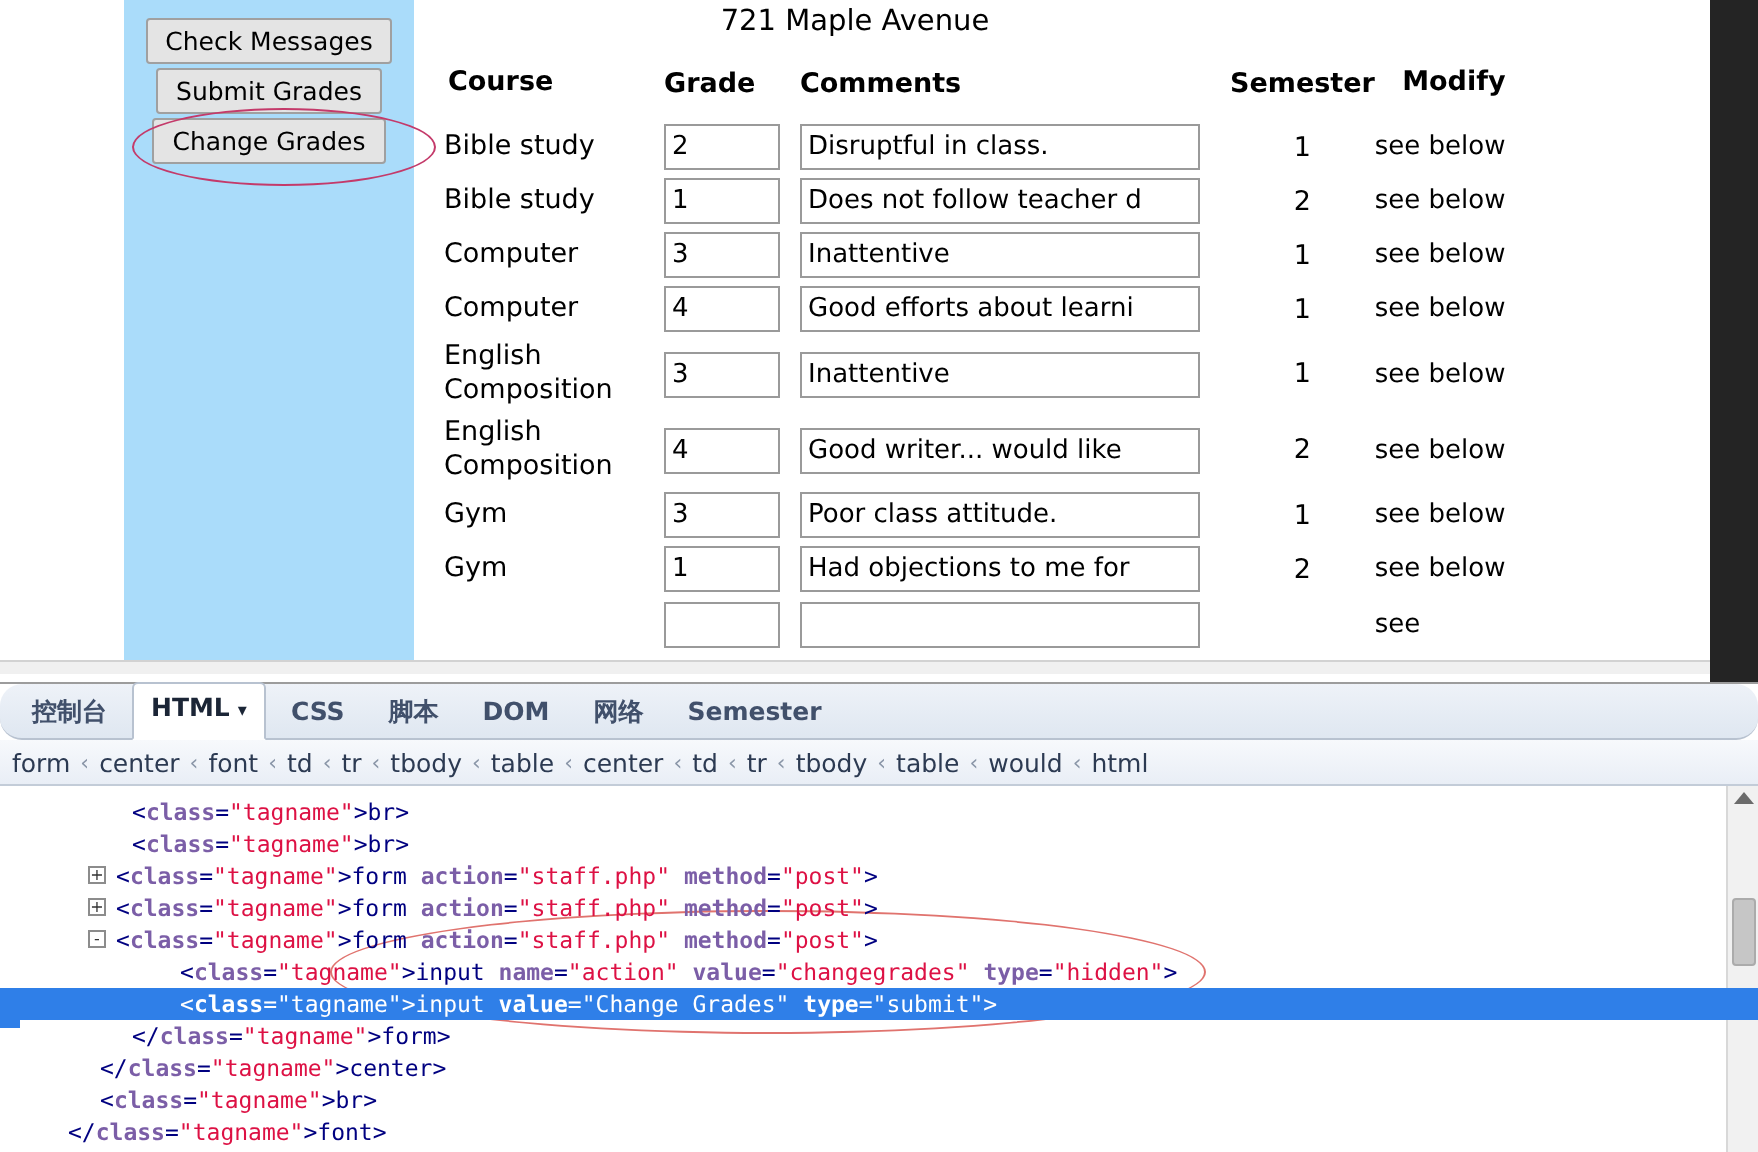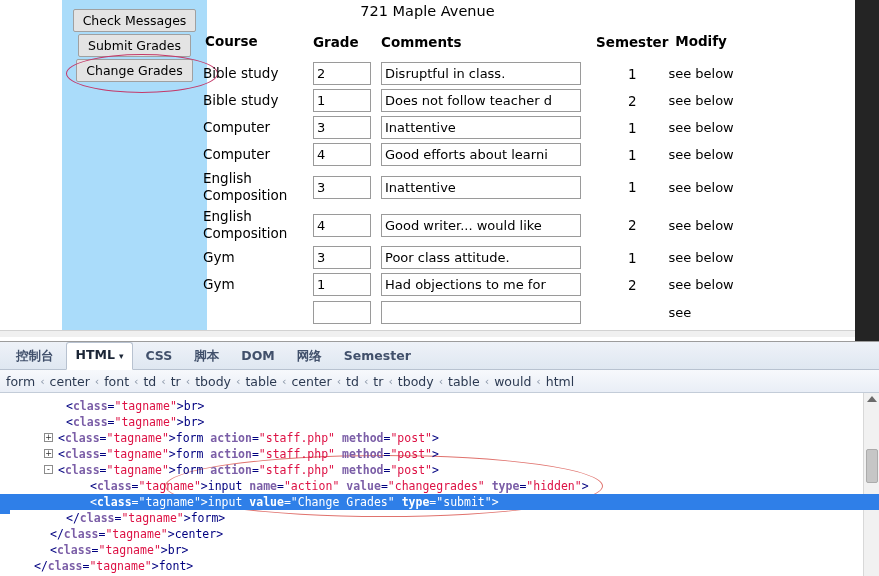--- a/index.html
+++ b/index.html
@@ -67,21 +67,21 @@
   .title {
     position: absolute;
     left: 0; top: 3px; width: 855px;
     text-align: center;
     font-size: 14.5px;
     color: #000000;
   }
 
   .grades-table {
     position: absolute;
-    left: 203px; top: 33px;
+    left: 222px; top: 33px;
     border-collapse: collapse;
     font-size: 13.5px;
     color: #000;
   }
   .grades-table th {
     font-weight: bold;
     text-align: left;
     padding: 0 0 10px 0;
     font-size: 13.5px;
     white-space: nowrap;
@@ -95,21 +95,21 @@
   .col-course   { width: 110px; padding-right: 8px !important; white-space: normal !important; line-height: 17px; }
   .col-grade    { width: 68px; }
   .col-comment  { width: 215px; }
   .col-semester { width: 60px; text-align: center; }
   .col-modify   { width: 52px; line-height: 17px; }
 
   th.h-course   { padding-left: 2px; }
   th.h-grade    { }
   th.h-comment  { }
   th.h-semester { text-align: left; }
-  th.h-modify   { text-align: center; }
+  th.h-modify   { text-align: right; }
 
   input.grade-in {
     width: 58px; height: 23px;
     border: 1px solid #9a9a9a;
     background: #fff;
     font-family: "DejaVu Sans", sans-serif;
     font-size: 13px;
     padding: 1px 3px;
     color: #000;
   }
@@ -143,20 +143,21 @@
     border-top: 1px solid #9c9c9c;
   }
 
   .dt-tabbar {
     position: relative;
     height: 28px;
     background: linear-gradient(to bottom, #eef2f8 0%, #dfe7f1 100%);
     border-bottom: 1px solid #b8c2d0;
     display: flex; align-items: flex-end;
     padding-left: 6px;
+    border-radius: 11px;
   }
   .dt-tab {
     font-size: 12.5px;
     color: #41506b;
     font-weight: bold;
     padding: 5px 9px 6px 9px;
     margin-right: 2px;
     line-height: 14px;
     cursor: pointer;
     white-space: nowrap;

